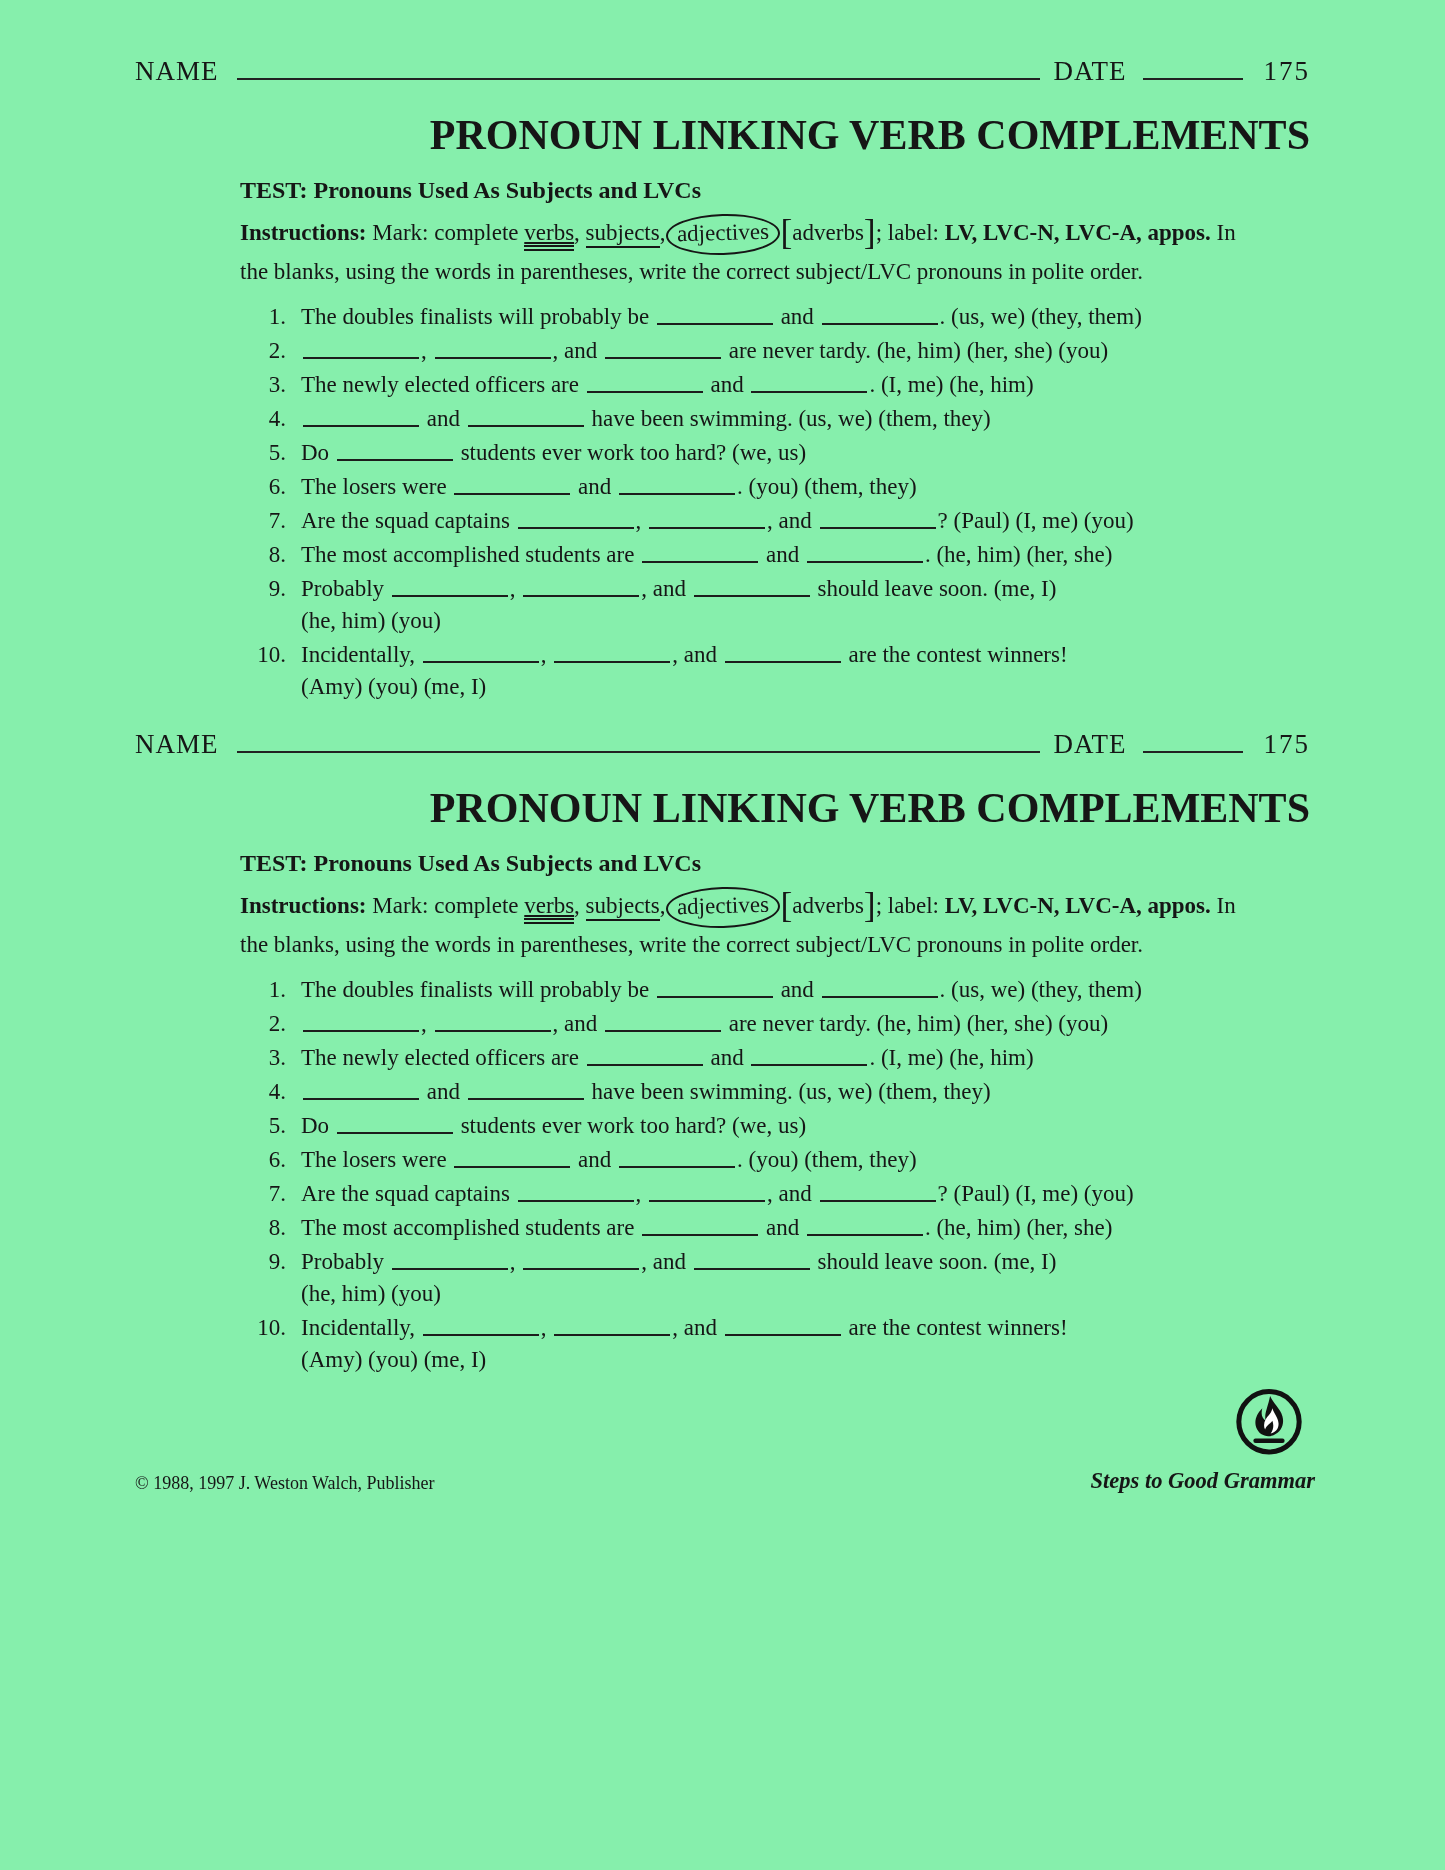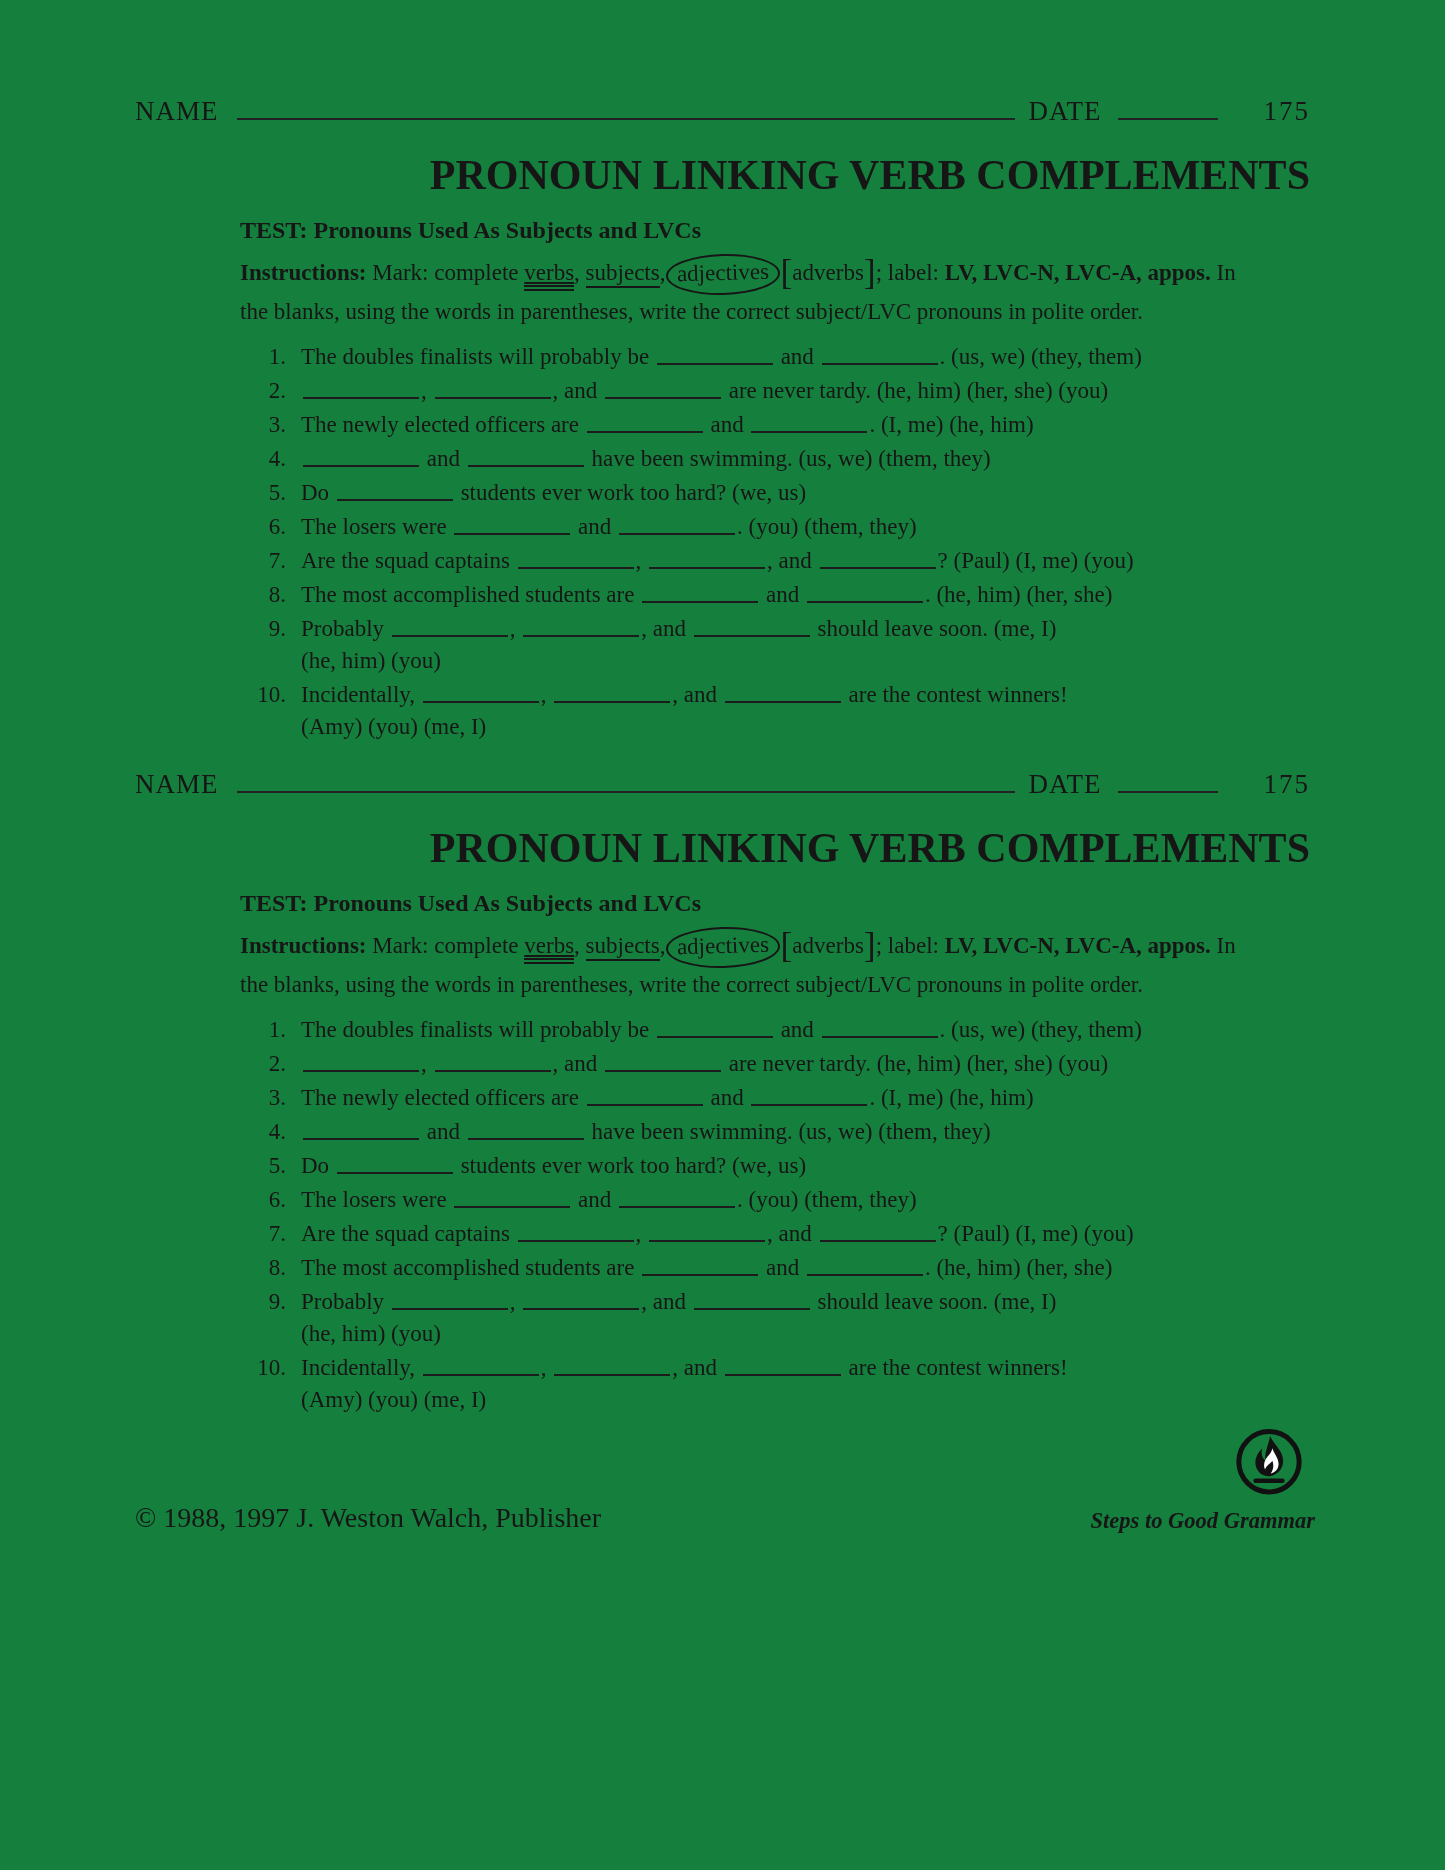--- a/index.html
+++ b/index.html
@@ -5,26 +5,26 @@
   html, body {
     margin: 0;
     padding: 0;
     background: #e8e8e8;
   }
   .page {
     position: relative;
     width: 1445px;
     height: 1870px;
     margin: 0 auto;
-    background: #15803d;
+    background: #86efac;
     color: #161616;
     font-family: "Liberation Serif", serif;
     overflow: hidden;
     box-sizing: border-box;
-    padding-top: 96px;
+    padding-top: 56px;
   }
   .sheet {
     width: 1175px;
     margin-left: 135px;
   }
   .sheet + .sheet { margin-top: 26px; }
 
   
   .hdr {
     display: flex;
@@ -32,21 +32,21 @@
     font-size: 27px;
     letter-spacing: 1px;
   }
   .wline {
     display: inline-block;
     border-bottom: 2px solid #222;
     height: 1px;
   }
   .name-line { flex: 1; margin: 0 14px 3px 18px; }
   .date-line { width: 100px; margin: 0 0 3px 16px; }
-  .pagenum { margin-left: 46px; letter-spacing: 2px; }
+  .pagenum { margin-left: 21px; letter-spacing: 2px; }
 
   .title {
     margin: 24px 0 0 0;
     text-align: right;
     font-size: 42px;
     font-weight: bold;
     letter-spacing: 0px;
   }
   .subhead {
     margin: 18px 0 0 105px;
@@ -118,21 +118,21 @@
   .cont { line-height: 32px; }
 
   
   .footer {
     display: flex;
     justify-content: space-between;
     align-items: flex-end;
     width: 1180px;
     margin: 10px 0 0 135px;
   }
-  .copyright { font-size: 28px; }
+  .copyright { font-size: 18px; }
   .brandcol {
     display: flex;
     flex-direction: column;
     align-items: flex-end;
   }
   .logo { margin-right: 10px; margin-bottom: 2px; }
   .series {
     font-size: 22.5px;
     font-style: italic;
     font-weight: bold;

